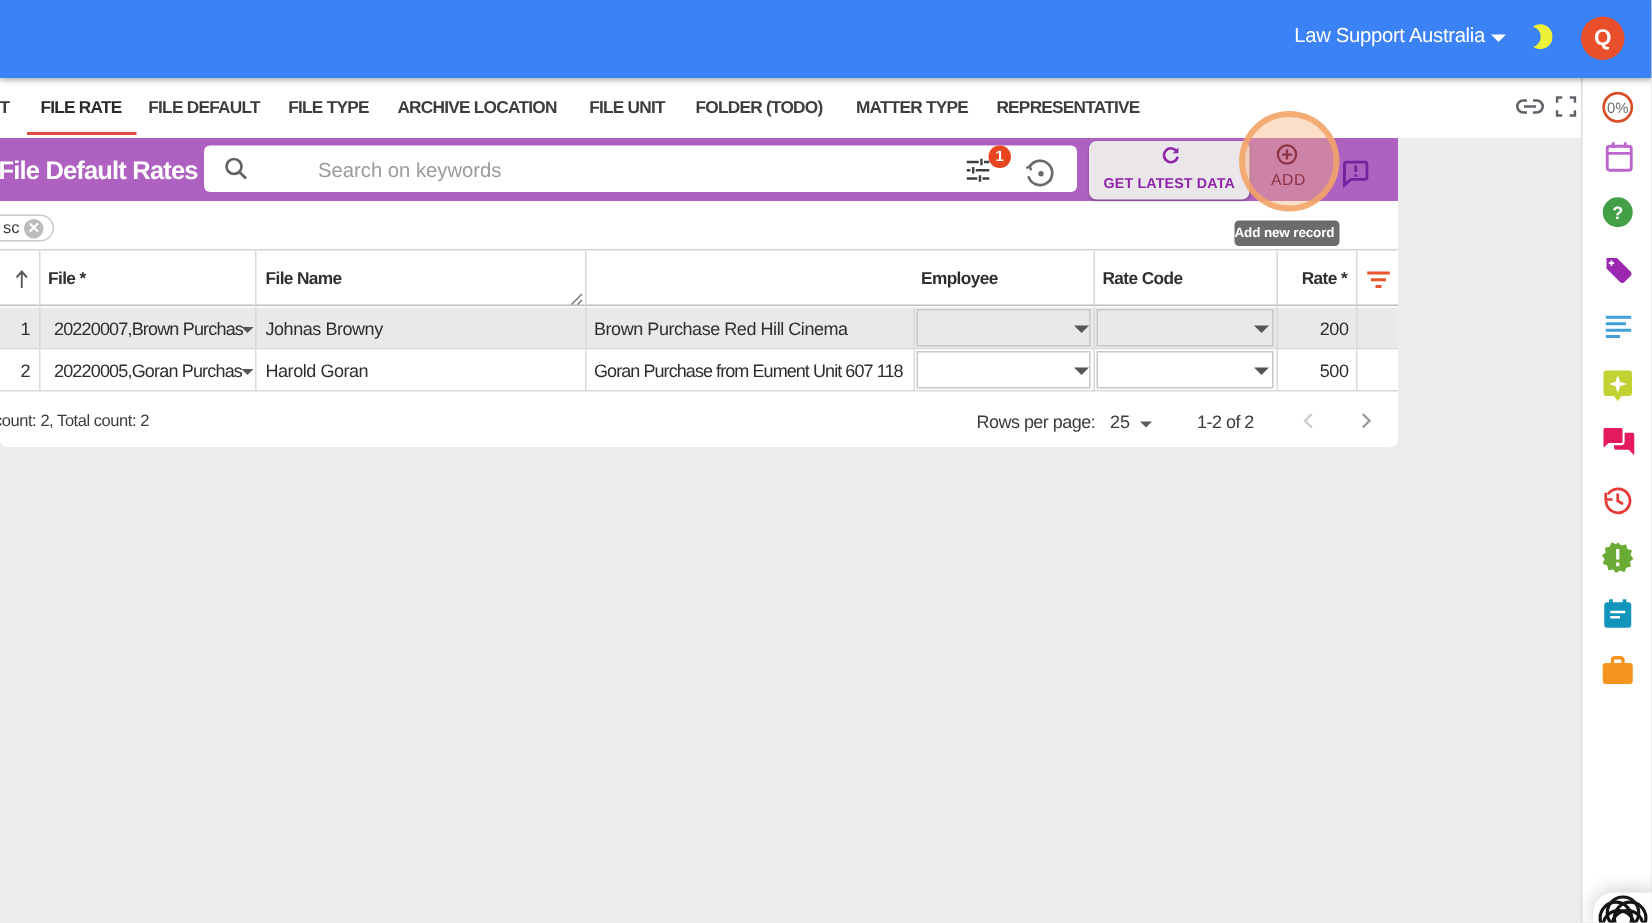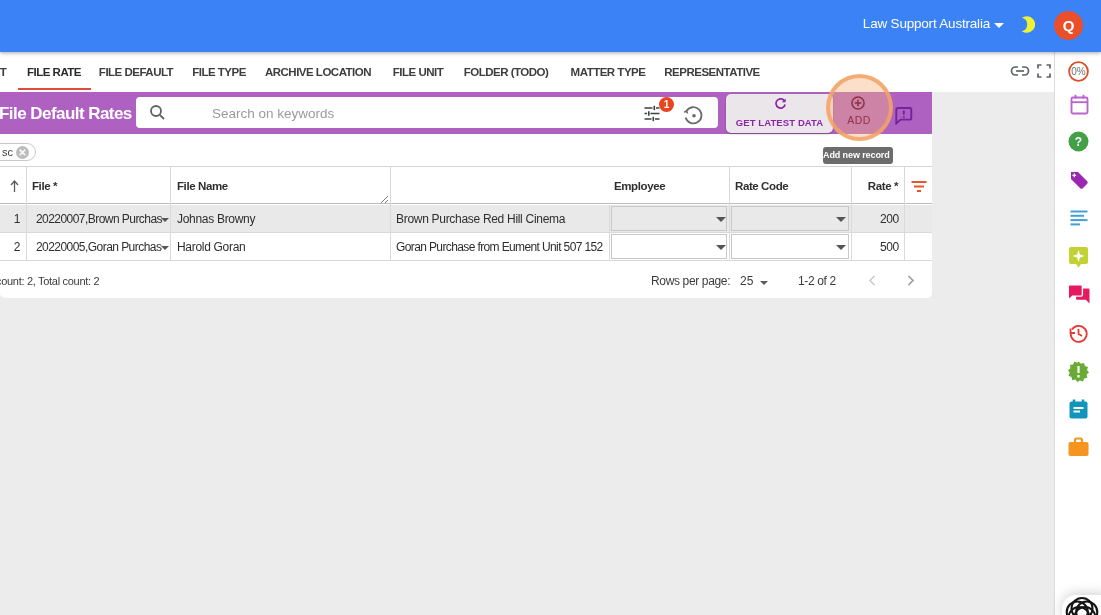--- a/index.html
+++ b/index.html
@@ -252,21 +252,21 @@
         <span class="t" style="left:auto;right:6px">2</span>
       </div>
     <div class="cell" style="left:27px;width:144px">
         <span class="t" style="display:inline-block;width:126px;overflow:hidden;letter-spacing:-0.55px">20220005,Goran Purchas..</span>
       <div class="fcaret" style="left:134px"></div>
       </div>
     <div class="cell" style="left:171px;width:220px">
         <span class="t" style="left:6px">Harold Goran</span>
       </div>
     <div class="cell" style="left:391px;width:219px">
-        <span class="t" style="left:5px;letter-spacing:-0.62px">Goran Purchase from Eument Unit 507 152</span>
+        <span class="t" style="left:5px;letter-spacing:-0.62px">Goran Purchase from Eument Unit 607 118</span>
       </div>
     <div class="cell" style="left:610px;width:120px">
         <div class="selbox"></div>
         <div class="caret" style="left:106px"></div>
       </div>
     <div class="cell" style="left:730px;width:122px">
         <div class="selbox"></div>
         <div class="caret" style="left:106px"></div>
       </div>
     <div class="cell num" style="left:852px;width:53px">

